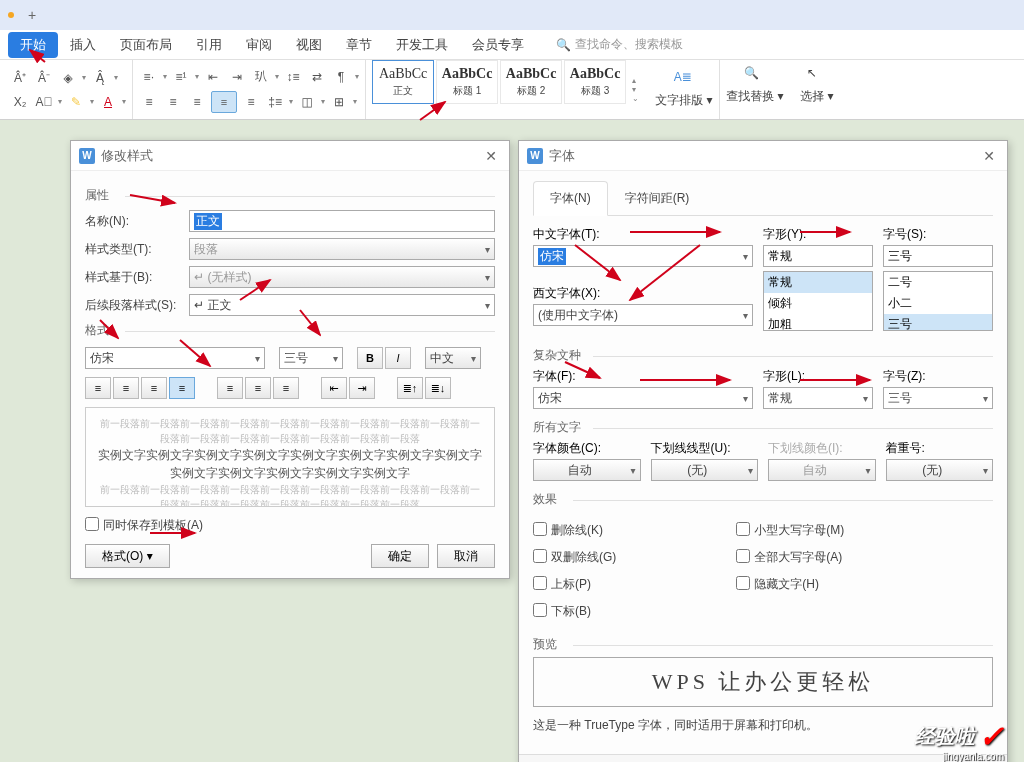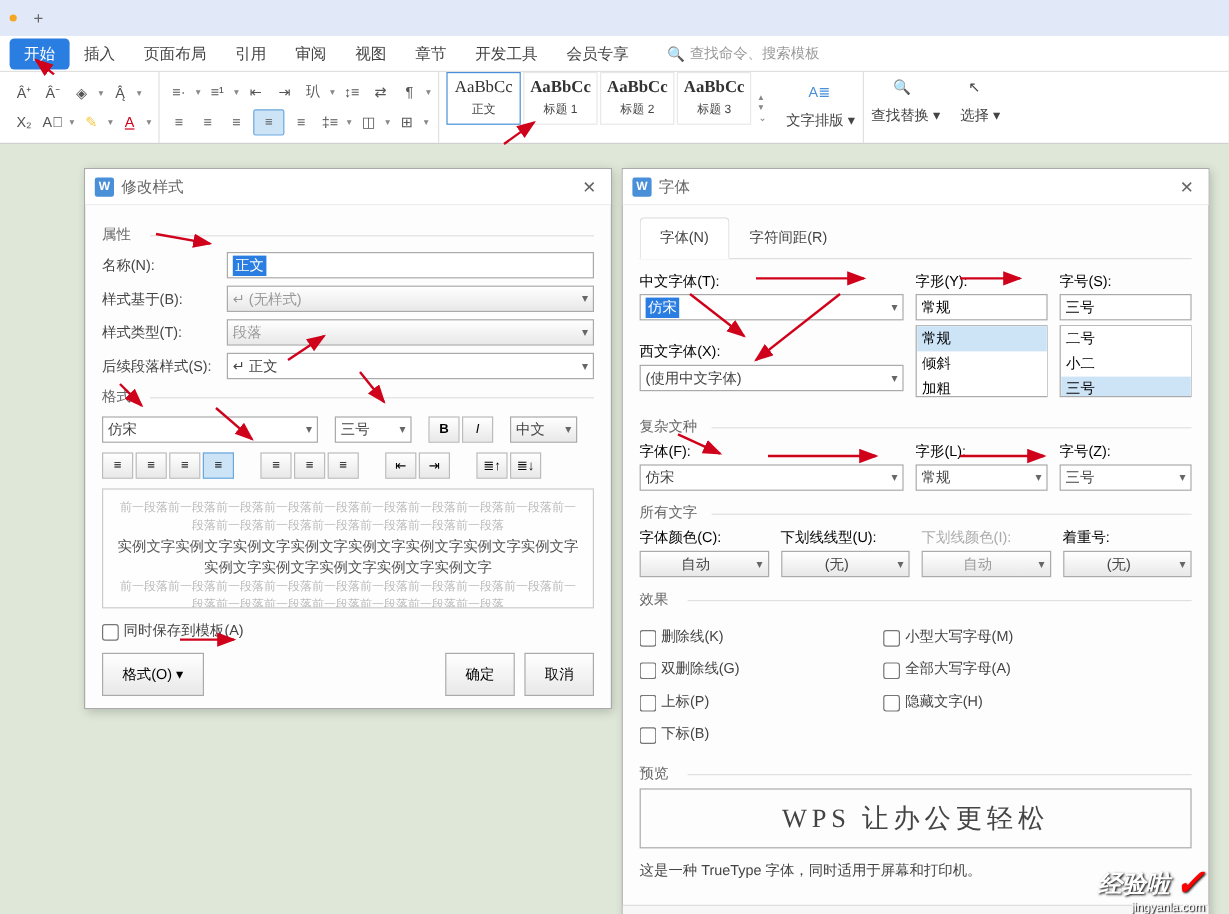--- a/index.html
+++ b/index.html
@@ -53,25 +53,25 @@
   .select-box.readonly { color: #999; }
   
   .format-row { display: flex; align-items: center; gap: 14px; margin: 8px 0; }
   .fmt-group { display: flex; gap: 2px; }
   .fmt-btn { width: 26px; height: 22px; border: 1px solid #bbb; background: linear-gradient(#fff,#e8e8e8); display:flex; align-items:center; justify-content:center; font-size:11px; }
   .fmt-btn.active { background: #cde4f7; border-color: #6aa8dc; }
   
   .preview-box { border: 1px solid #ccc; background: #fefefe; padding: 8px 12px; height: 100px; font-size: 10px; color: #bbb; line-height: 1.5; text-align:center; overflow:hidden; }
   .preview-box .highlight { color: #555; font-size: 12px; }
   
-  .checkbox-row { display: flex; align-items: flex-end; gap: 4px; color: #444; margin: 10px 0; }
+  .checkbox-row { display: flex; align-items: flex-start; gap: 4px; color: #444; margin: 10px 0; }
   .checkbox-row input { width: 14px; height: 14px; }
   
   .dlg-footer { display: flex; align-items: center; gap: 8px; }
-  .btn { height: 36px; padding: 0 16px; border: 1px solid #aaa; background: linear-gradient(#fff,#e8e8e8); font-size: 12px; display:flex; align-items:center; }
+  .btn { height: 24px; padding: 0 16px; border: 1px solid #aaa; background: linear-gradient(#fff,#e8e8e8); font-size: 12px; display:flex; align-items:center; }
   .btn.light { background: #f4f4f4; }
   
   
   .tab-header { display: flex; border-bottom: 1px solid #ddd; }
   .tab-header .tab { padding: 8px 16px; font-size: 12px; color: #444; border: 1px solid transparent; border-bottom: none; }
   .tab-header .tab.active { border-color: #ddd; background: #fff; border-bottom: 1px solid #fff; margin-bottom: -1px; border-radius: 4px 4px 0 0; }
   
   .col-layout { display: flex; gap: 10px; }
   .listbox { border: 1px solid #aaa; height: 60px; font-size: 12px; overflow-y: scroll; background: #fff; }
   .listbox .li { padding: 2px 4px; }
@@ -213,26 +213,26 @@
   </div>
   <div class="dialog-body">
     <div class="fieldset-title">属性</div>
     <div class="form-row">
       <div class="form-label">名称(N):</div>
       <div class="text-input" style="flex:1;display:flex;align-items:center">
           <span style="background:#2a7de1;color:#fff;padding:0 2px">正文</span>
         </div>
     </div>
     <div class="form-row">
+      <div class="form-label">样式类型(T):</div>
+      <div class="select-box readonly" style="flex:1">段落</div>
+    </div>
+    <div class="form-row">
       <div class="form-label">样式基于(B):</div>
       <div class="select-box readonly" style="flex:1">↵   (无样式)</div>
-    </div>
-    <div class="form-row">
-      <div class="form-label">样式类型(T):</div>
-      <div class="select-box readonly" style="flex:1">段落</div>
     </div>
     <div class="form-row">
       <div class="form-label">后续段落样式(S):</div>
       <div class="select-box flat" style="flex:1">↵   正文</div>
     </div>
 
     <div class="fieldset-title">格式</div>
     <div class="format-row">
       <div class="select-box flat" style="width:180px">仿宋</div>
       <div class="select-box flat" style="width:64px">三号</div>

